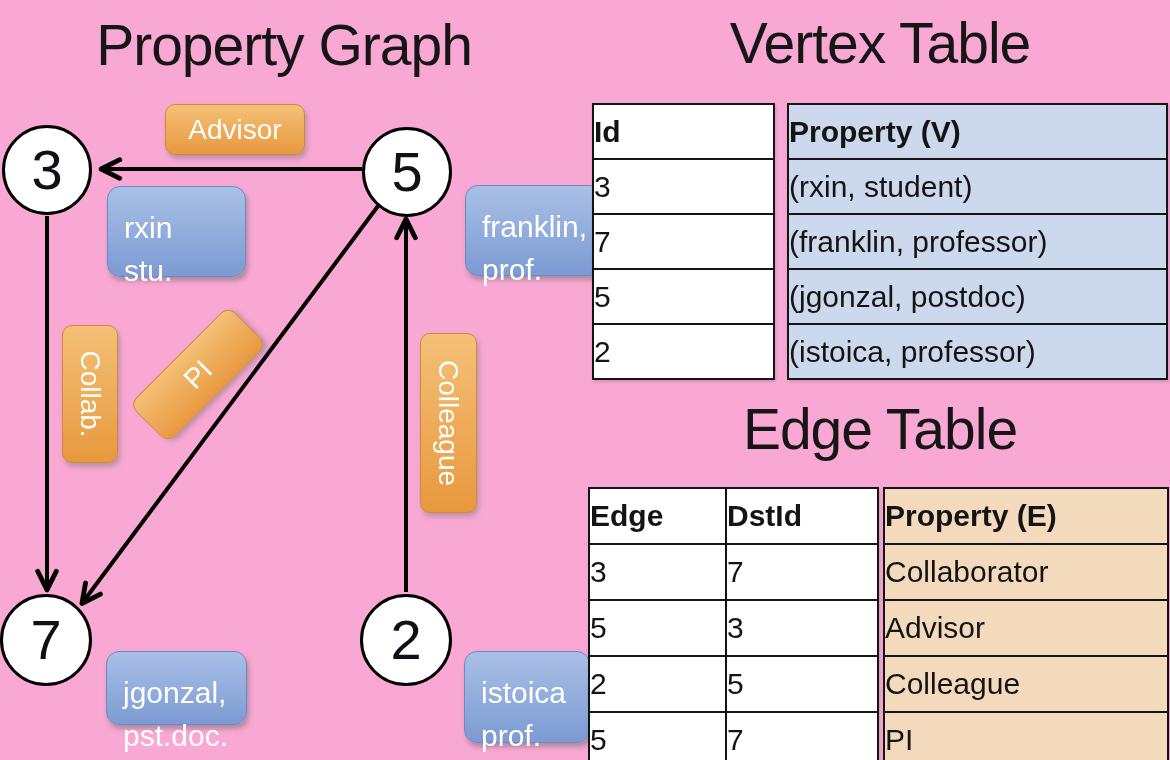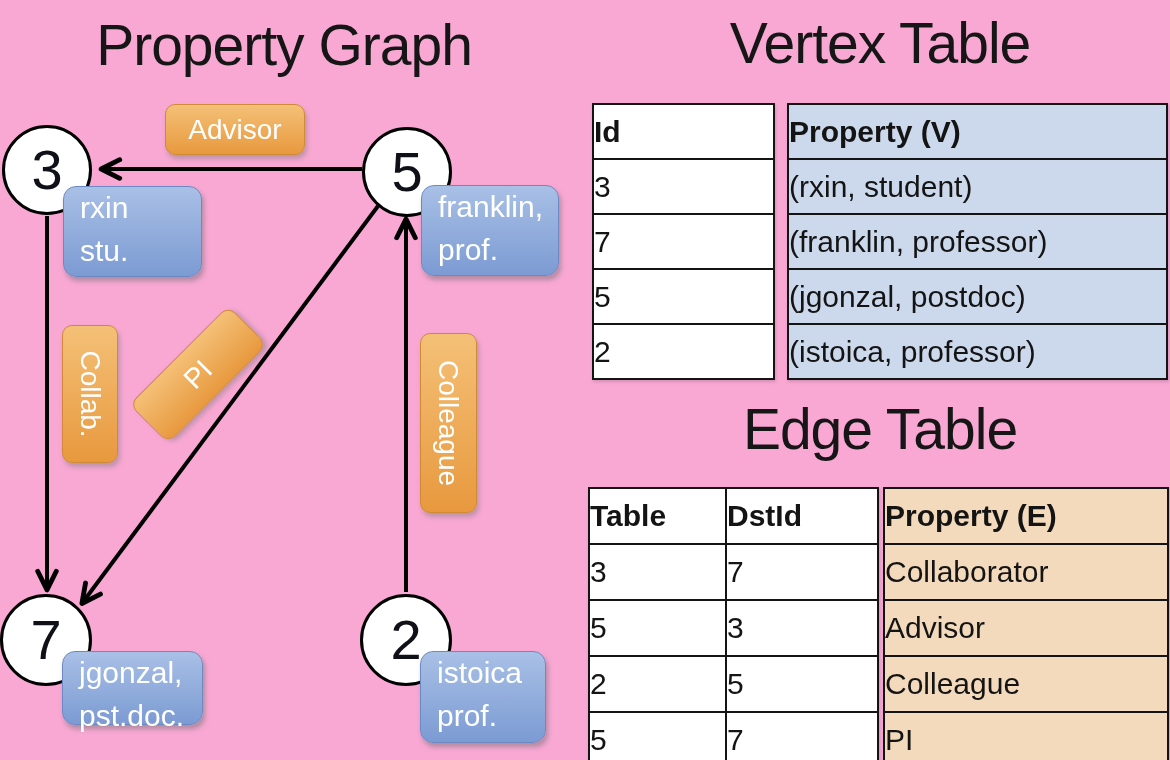--- a/index.html
+++ b/index.html
@@ -15,21 +15,21 @@
   .node{
     position:absolute;background:#fff;border:3.5px solid #000;border-radius:50%;
     display:flex;align-items:center;justify-content:center;box-sizing:border-box;
   }
   .node span{font-size:56px;color:#101018;line-height:1;}
   
   .vlabel{
     position:absolute;box-sizing:border-box;border-radius:13px;
     background:linear-gradient(180deg,var(--node-box-blue-top,#a9c0e6) 0%,var(--node-box-blue-bottom,#7c9bd3) 100%);
     border:1.5px solid #6d89c4;color:#fff;font-size:30px;line-height:1.42;
-    padding:0 0 0 16px;box-shadow:2px 4px 5px rgba(110,110,110,.5);
+    padding:20px 0 0 16px;box-shadow:2px 4px 5px rgba(110,110,110,.5);margin-left:44px;
   }
   
   .elabel{
     position:absolute;box-sizing:border-box;border-radius:10px;
     background:linear-gradient(180deg,var(--edge-label-orange-top,#f4c077) 0%,var(--edge-label-orange-bottom,#e8993e) 100%);
     border:1.5px solid #d08a35;color:#fff;font-size:28px;
     display:flex;align-items:center;justify-content:center;
     box-shadow:2px 4px 5px rgba(120,120,120,.45);
   }
   .elabel .vert{transform:rotate(90deg);white-space:nowrap;}
@@ -150,21 +150,21 @@
           <td>(istoica, professor)</td>
         </tr>
   </tbody>
     </table>
 
   <div class="title" style="left:590px;top:396px;width:580px;">Edge Table</div>
 
   <table class="tbl etbl" style="left:588px;top:487px;width:291px;">
     <tbody>
         <tr>
-      <th style="width:135px;">Table</th>
+      <th style="width:135px;">Edge</th>
       <th>DstId</th>
     </tr>
     <tr>
       <td>3</td>
       <td>7</td>
     </tr>
     <tr>
       <td>5</td>
       <td>3</td>
     </tr>

